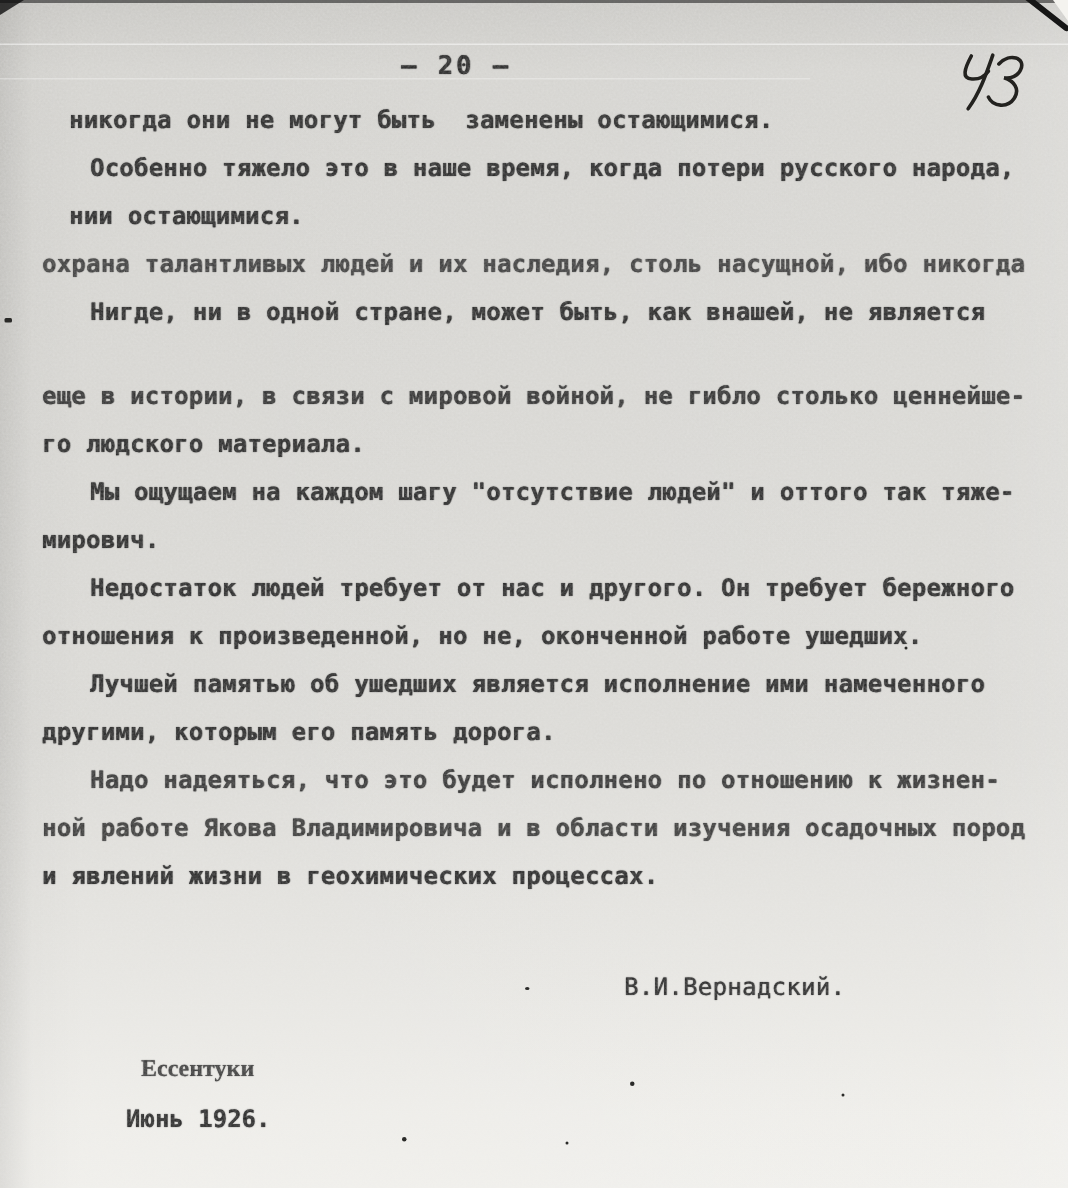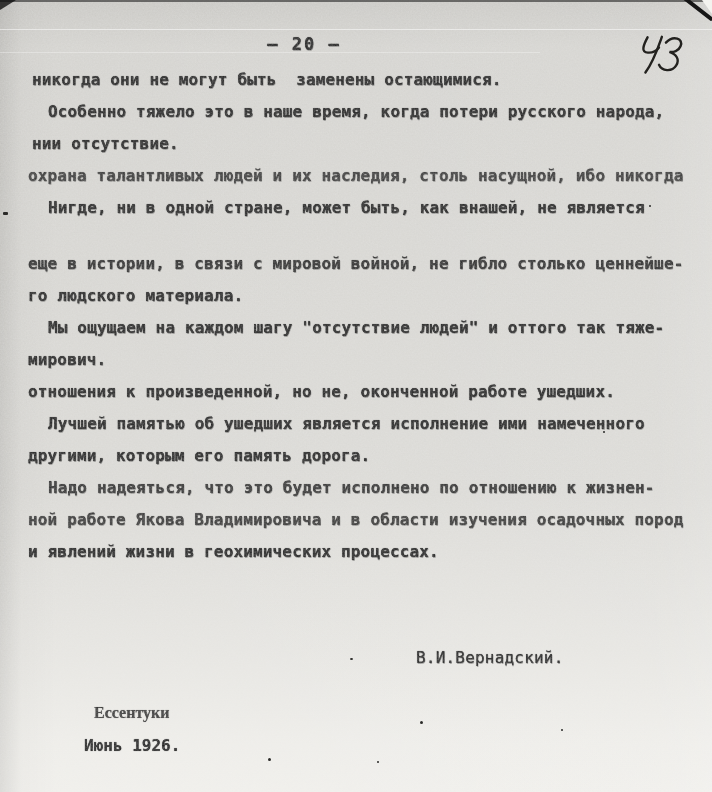--- a/index.html
+++ b/index.html
@@ -33,22 +33,22 @@
   .mark{position:absolute;left:630px;top:28px;z-index:4;transform:rotate(10deg);}
 
   .lines{position:absolute;left:0;top:64px;width:712px;z-index:2;}
   .line{
     height:32px;line-height:32px;
     padding-left:28px;white-space:pre;
     font-size:16px;font-weight:700;letter-spacing:.15px;
     color:#181818;
     text-shadow:0 0 .8px rgba(10,10,10,.85),.5px .5px 0 rgba(30,30,30,.35);
   }
-  .line.ind{padding-left:48px;}
-  .line.sh{padding-left:32px;}
+  .line.ind{padding-left:60px;}
+  .line.sh{padding-left:46px;}
   .l5{opacity:.88;} .l6{opacity:.95;margin-top:24px;} .l15{opacity:.93;} .l16{opacity:.9;}
 
   .signature{
     position:absolute;left:416px;top:648px;z-index:2;
     font-size:16px;font-weight:400;letter-spacing:.2px;color:#181818;
     text-shadow:0 0 .8px rgba(10,10,10,.85),.5px .5px 0 rgba(30,30,30,.35);
   }
   .place{position:absolute;left:94px;top:704px;z-index:2;font-size:16px;font-weight:700;color:#1a1a1a;opacity:.9;text-shadow:0 0 .8px rgba(10,10,10,.8);font-family:Liberation Serif, serif;}
   .date{position:absolute;left:84px;top:736px;z-index:2;font-size:16px;font-weight:700;color:#181818;text-shadow:0 0 .8px rgba(10,10,10,.85);}
 </style>
@@ -68,27 +68,28 @@
 
   <svg class="mark" width="62" height="62" viewBox="0 0 62 62" fill="none" stroke="#23221f" stroke-width="2.4" stroke-linecap="round" xmlns="http://www.w3.org/2000/svg" aria-label="ЧЗ">
     <path d="M14,12 C11,21 10,28 17,27 C22,26.5 25,24 27,20"></path>
     <path d="M28,9 C26,21 24,35 18,47"></path>
     <path d="M33,14 C39,5 50,7 48,15 C47,20 42,22.5 38,22.5 C45,23.5 50,28 47,35 C44,42 34,43 30,37"></path>
   </svg>
 
   <div class="lines">
     <div class="line sh l0">никогда они не могут быть  заменены остающимися.</div>
     <div class="line ind l1">Особенно тяжело это в наше время, когда потери русского народа,</div>
-    <div class="line sh l3">нии отсутствие.</div>
+    <div class="line sh l3">нии остающимися.</div>
     <div class="line l5">охрана талантливых людей и их наследия, столь насущной, ибо никогда</div>
     <div class="line ind l4">Нигде, ни в одной стране, может быть, как внашей, не является</div>
     <div class="line l6">еще в истории, в связи с мировой войной, не гибло столько ценнейше-</div>
     <div class="line l7">го людского материала.</div>
     <div class="line ind l8">Мы ощущаем на каждом шагу "отсутствие людей" и оттого так тяже-</div>
     <div class="line l10">мирович.</div>
+    <div class="line ind l11">Недостаток людей требует от нас и другого. Он требует бережного</div>
     <div class="line l12">отношения к произведенной, но не, оконченной работе ушедших.</div>
     <div class="line ind l13">Лучшей памятью об ушедших является исполнение ими намеченного</div>
     <div class="line l14">другими, которым его память дорога.</div>
     <div class="line ind l15">Надо надеяться, что это будет исполнено по отношению к жизнен-</div>
     <div class="line l16">ной работе Якова Владимировича и в области изучения осадочных пород</div>
     <div class="line l17">и явлений жизни в геохимических процессах.</div>
   </div>
 
   <div class="signature">В.И.Вернадский.</div>
   <div class="place">Ессентуки</div>

